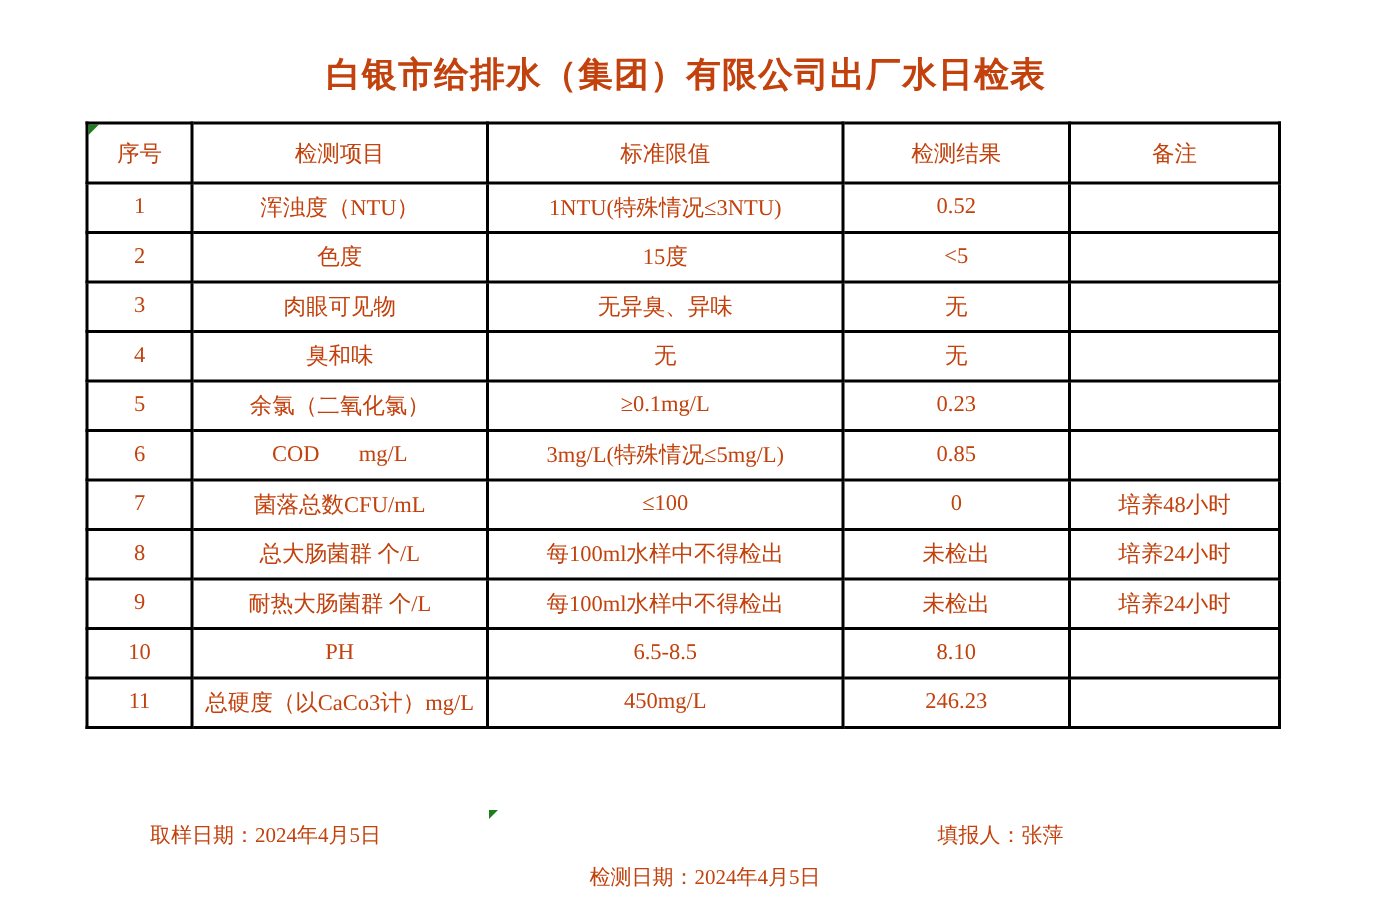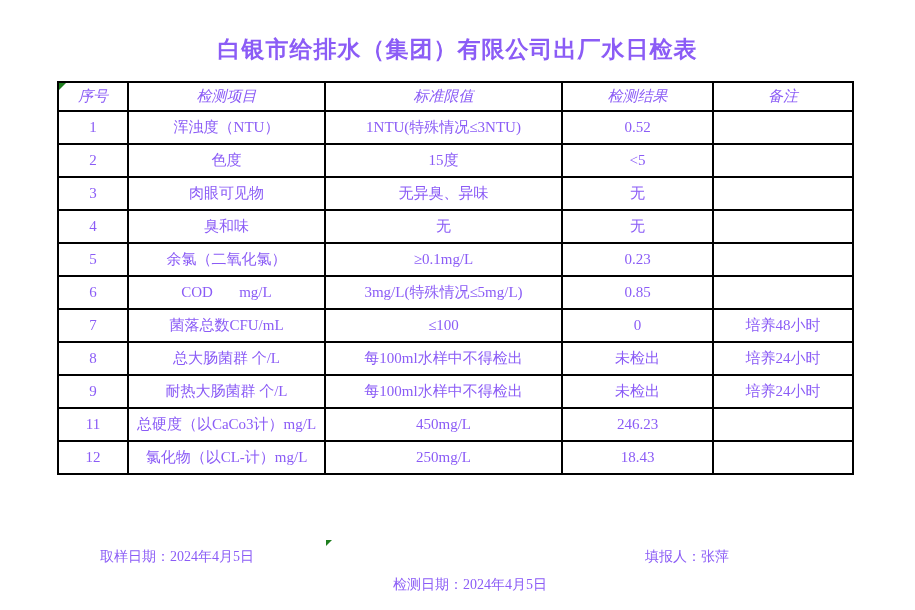--- a/index.html
+++ b/index.html
@@ -3,21 +3,21 @@
 <meta charset="utf-8">
 <style>
   html, body { margin: 0; padding: 0; background: #ffffff; }
   #page {
     position: relative;
     width: 915px;
     height: 610px;
     background: #ffffff;
     overflow: hidden;
     font-family: "Liberation Serif", "DejaVu Serif", serif;
-    color: #8b5cf6;
+    color: #c2410c;
   }
   #doc-title {
     position: absolute;
     top: 34px;
     left: 0;
     width: 915px;
     text-align: center;
     font-size: 23px;
     font-weight: bold;
     letter-spacing: 1px;
@@ -35,39 +35,39 @@
     border: 2px solid #000000;
     padding: 0;
     text-align: center;
     vertical-align: middle;
     font-size: 15px;
     font-weight: normal;
     white-space: pre;
     overflow: hidden;
     font-family: "Liberation Serif", "DejaVu Serif", serif;
   }
-  #check-table tr.head-row { height: 29px; font-style: italic; }
+  #check-table tr.head-row { height: 40px; }
   #check-table tr.data-row { height: 33px; }
   .corner-marker {
     position: absolute;
     width: 0; height: 0;
     border-top: 7px solid #1e7e1e;
     border-right: 7px solid transparent;
   }
   #marker-top { left: 59px; top: 83px; }
   #marker-bottom { left: 326px; top: 540px; border-top-width: 6px; border-right-width: 6px; }
   .footer-item {
     position: absolute;
     top: 548px;
     font-size: 14px;
     white-space: pre;
   }
   #footer-sampling { left: 100px; }
   #footer-testdate { left: 393px; margin-top: 28px; }
-  #footer-reporter { left: 645px; }
+  #footer-reporter { left: 625px; }
 </style>
 </head>
 <body>
 
 <div id="page">
 
   <div id="doc-title">白银市给排水（集团）有限公司出厂水日检表</div>
 
   <div id="marker-top" class="corner-marker"></div>
 
@@ -144,31 +144,31 @@
         <td>培养24小时</td>
       </tr>
       <tr class="data-row">
         <td>9</td>
         <td>耐热大肠菌群 个/L</td>
         <td>每100ml水样中不得检出</td>
         <td>未检出</td>
         <td>培养24小时</td>
       </tr>
       <tr class="data-row">
+        <td>10</td>
+        <td>PH</td>
+        <td>6.5-8.5</td>
+        <td>8.10</td>
+        <td></td>
+      </tr>
+      <tr class="data-row">
         <td>11</td>
         <td>总硬度（以CaCo3计）mg/L</td>
         <td>450mg/L</td>
         <td>246.23</td>
-        <td></td>
-      </tr>
-      <tr class="data-row">
-        <td>12</td>
-        <td>氯化物（以CL-计）mg/L</td>
-        <td>250mg/L</td>
-        <td>18.43</td>
         <td></td>
       </tr>
     </tbody>
   </table>
 
   <div id="marker-bottom" class="corner-marker"></div>
 
   <div id="footer-sampling" class="footer-item">取样日期：2024年4月5日</div>
   <div id="footer-testdate" class="footer-item">检测日期：2024年4月5日</div>
   <div id="footer-reporter" class="footer-item">填报人：张萍</div>

